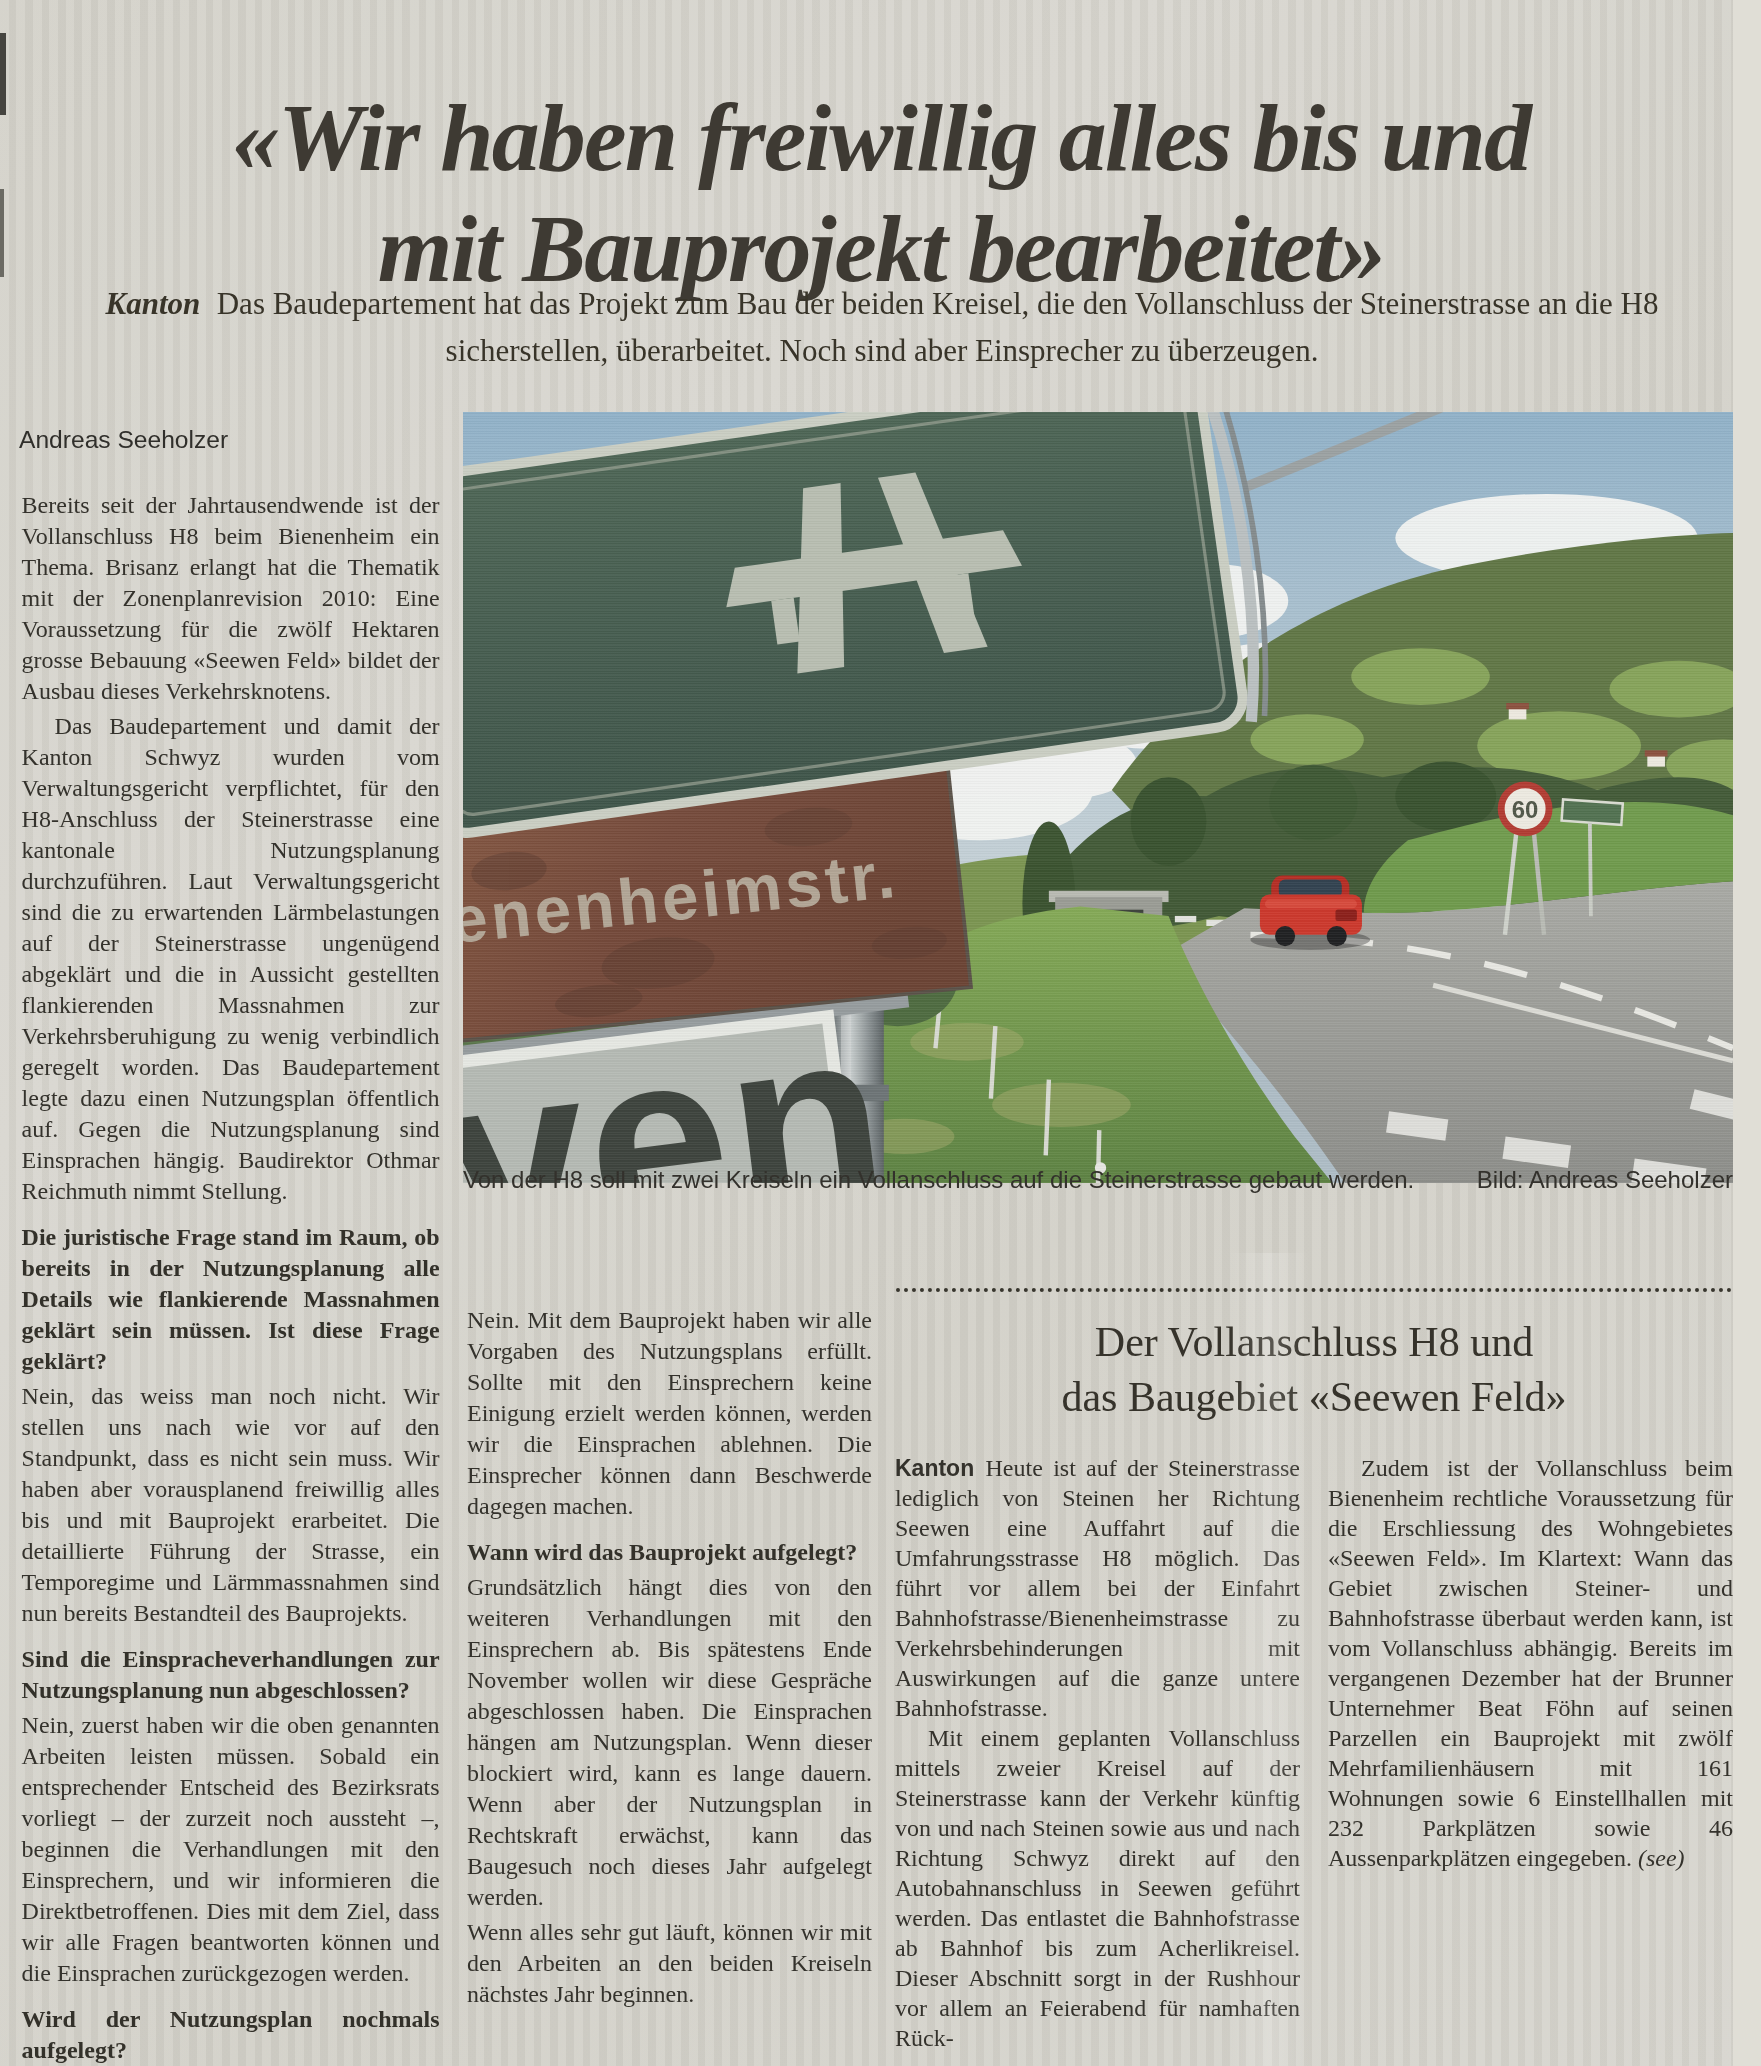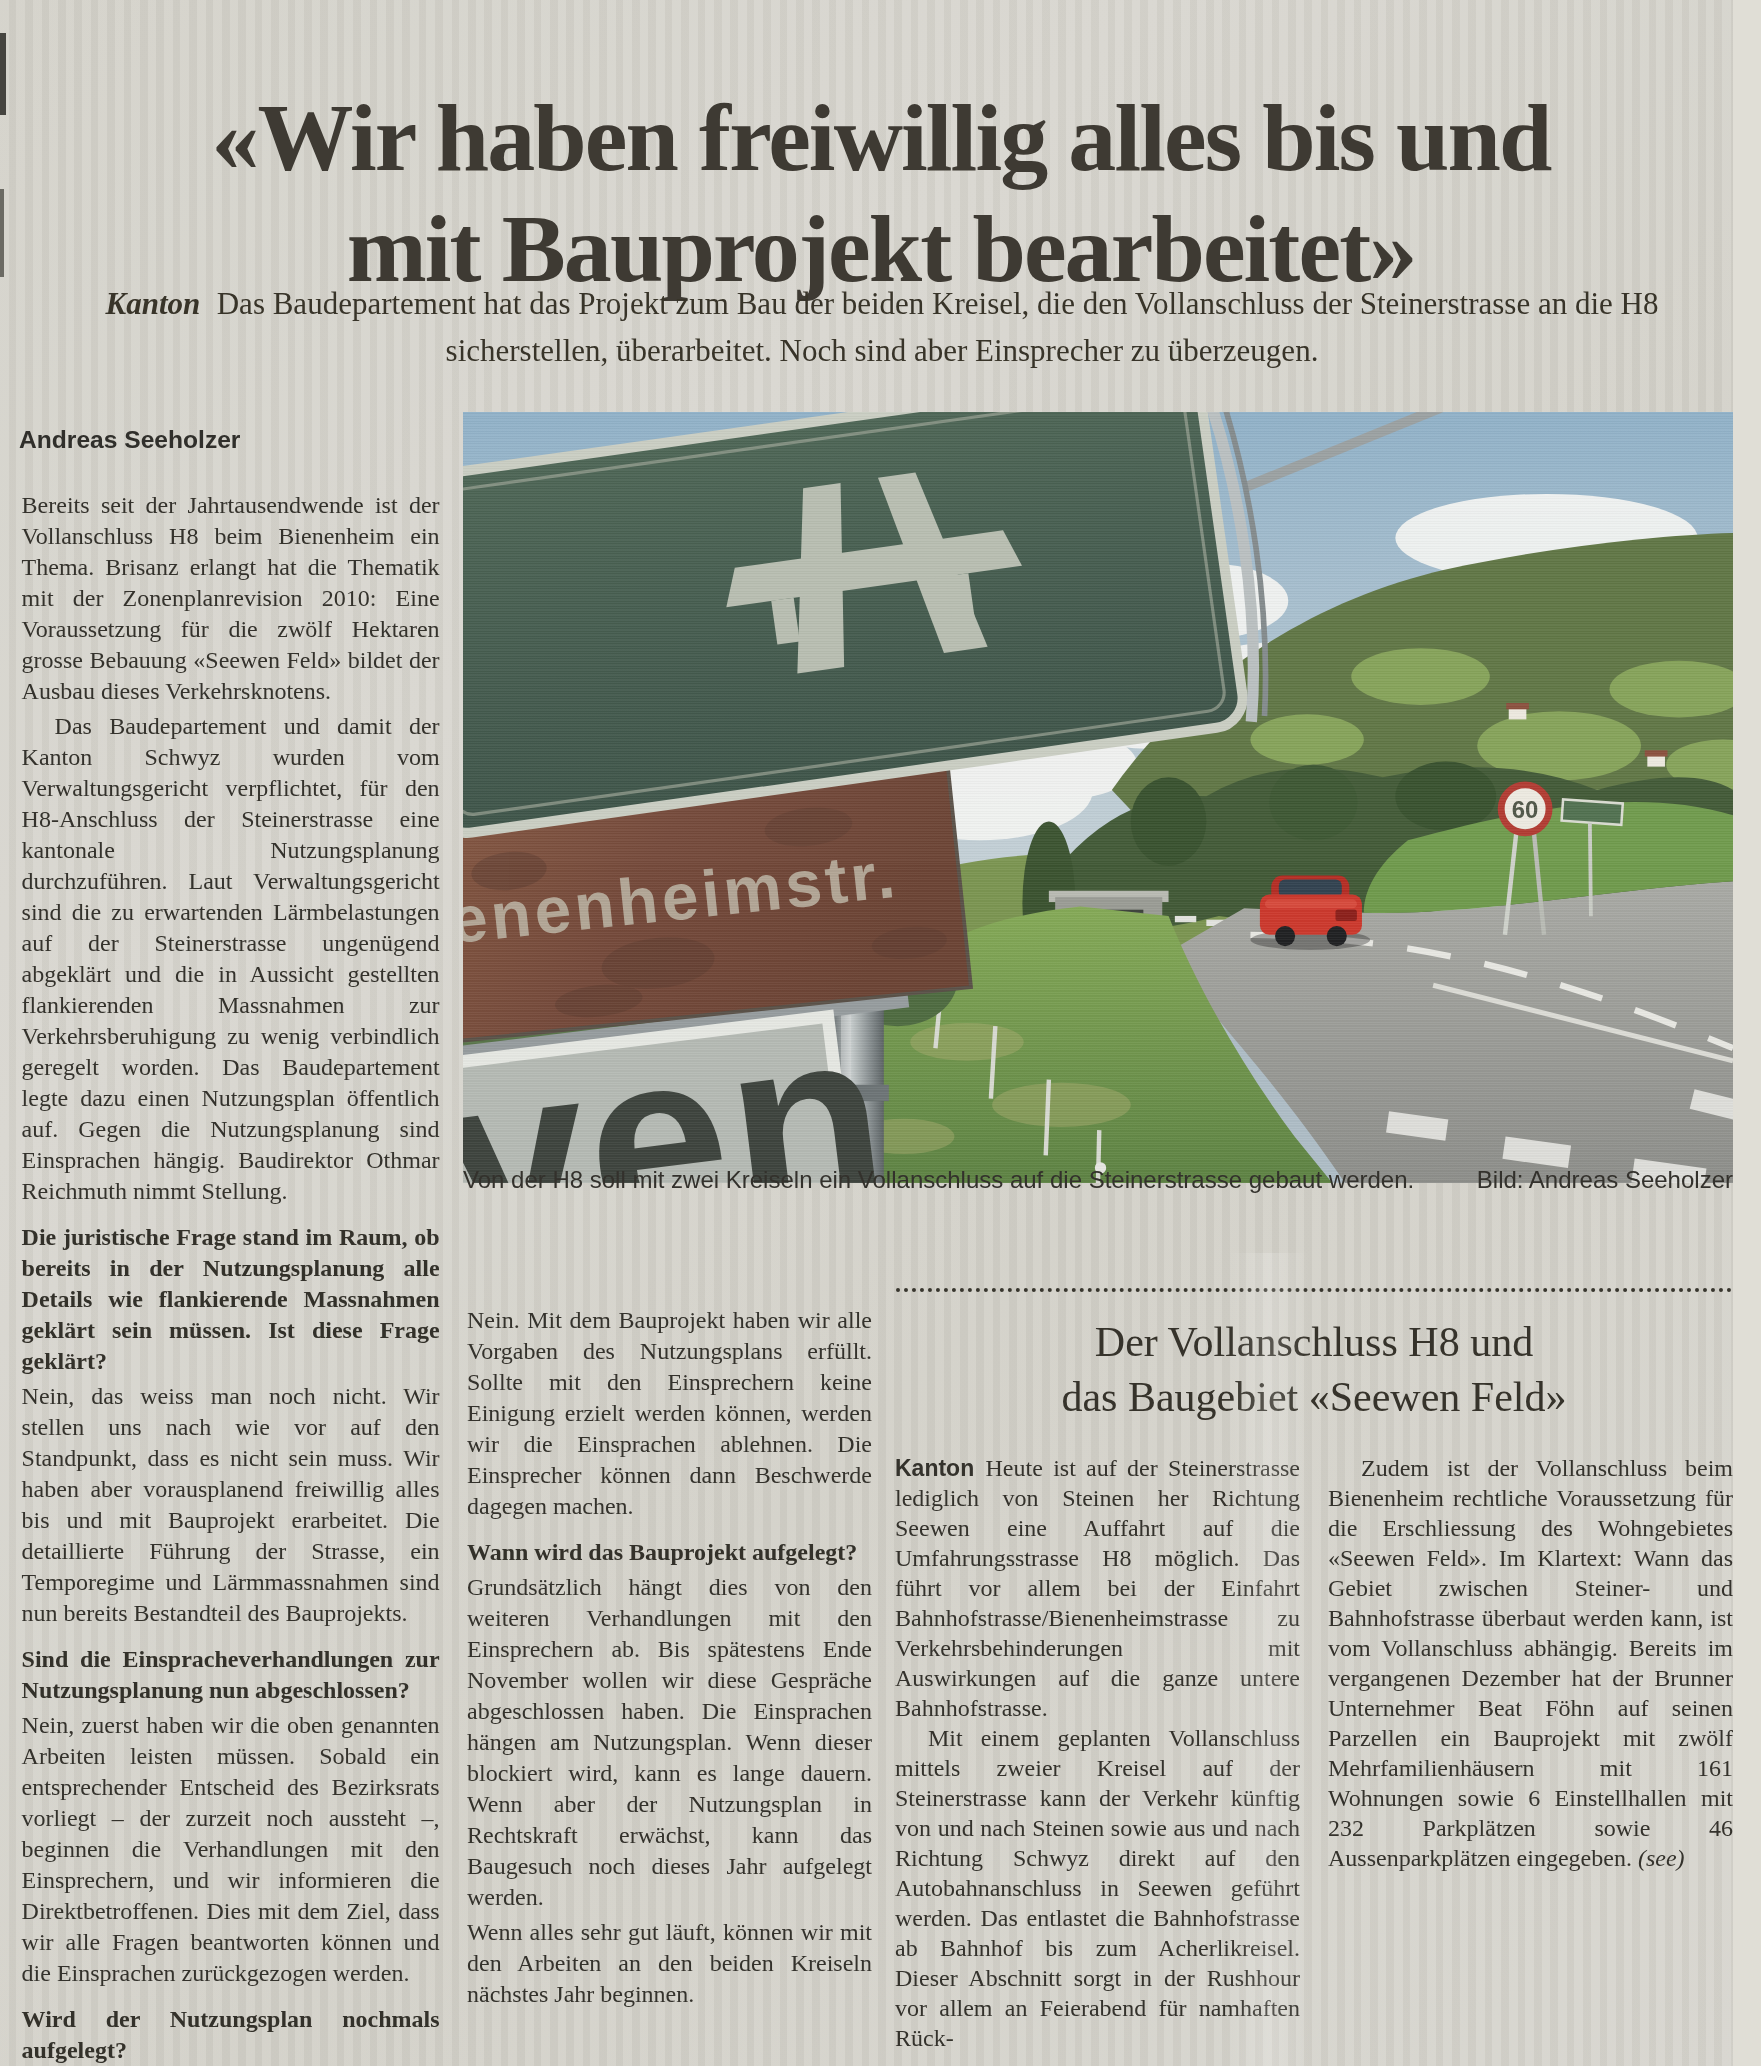--- a/index.html
+++ b/index.html
@@ -16,30 +16,30 @@
     background:repeating-linear-gradient(90deg, rgba(255,255,255,.06) 0 8.8px, rgba(90,88,80,.05) 8.8px 16.4px);
     mix-blend-mode:normal;
   }
   .right-strip{position:absolute;top:0;right:0;width:29px;height:100%;background:#e0ded6;}
   .edge-mark1{position:absolute;left:0;top:33px;width:5.7px;height:82px;background:#45443f;}
   .edge-mark2{position:absolute;left:0;top:189px;width:3.8px;height:88px;background:#6b6a63;}
 
   .headline{
     position:absolute;left:0;top:17.6px;width:100%;
     text-align:center;font-weight:700;font-size:96px;line-height:111px;
-    letter-spacing:-1.9px;color:#3e3a33;
+    letter-spacing:-1.9px;color:#3e3a33;font-style:italic;
   }
   .subhead{
     position:absolute;left:82px;top:264px;width:1600px;
     text-align:center;font-size:31px;line-height:47px;color:#383429;margin-top:16px;
   }
   .subhead .lead-label{font-weight:700;font-style:italic;margin-right:16.4px;}
   .byline{
     position:absolute;left:19px;top:426px;
-    font-family:"Liberation Sans", sans-serif;font-weight:700;font-size:24.6px;color:#302f2b;
+    font-family:"Liberation Sans", sans-serif;font-weight:400;font-size:24.6px;color:#302f2b;
   }
 
   .bodytext p{margin:4px;text-align:justify;}
   .col1{
     position:absolute;left:17.6px;top:486px;width:426px;height:1580px;overflow:hidden;
     font-size:24px;line-height:31px;
   }
   .col2{
     position:absolute;left:463px;top:1301px;width:413px;height:765px;overflow:hidden;
     font-size:24px;line-height:31px;

